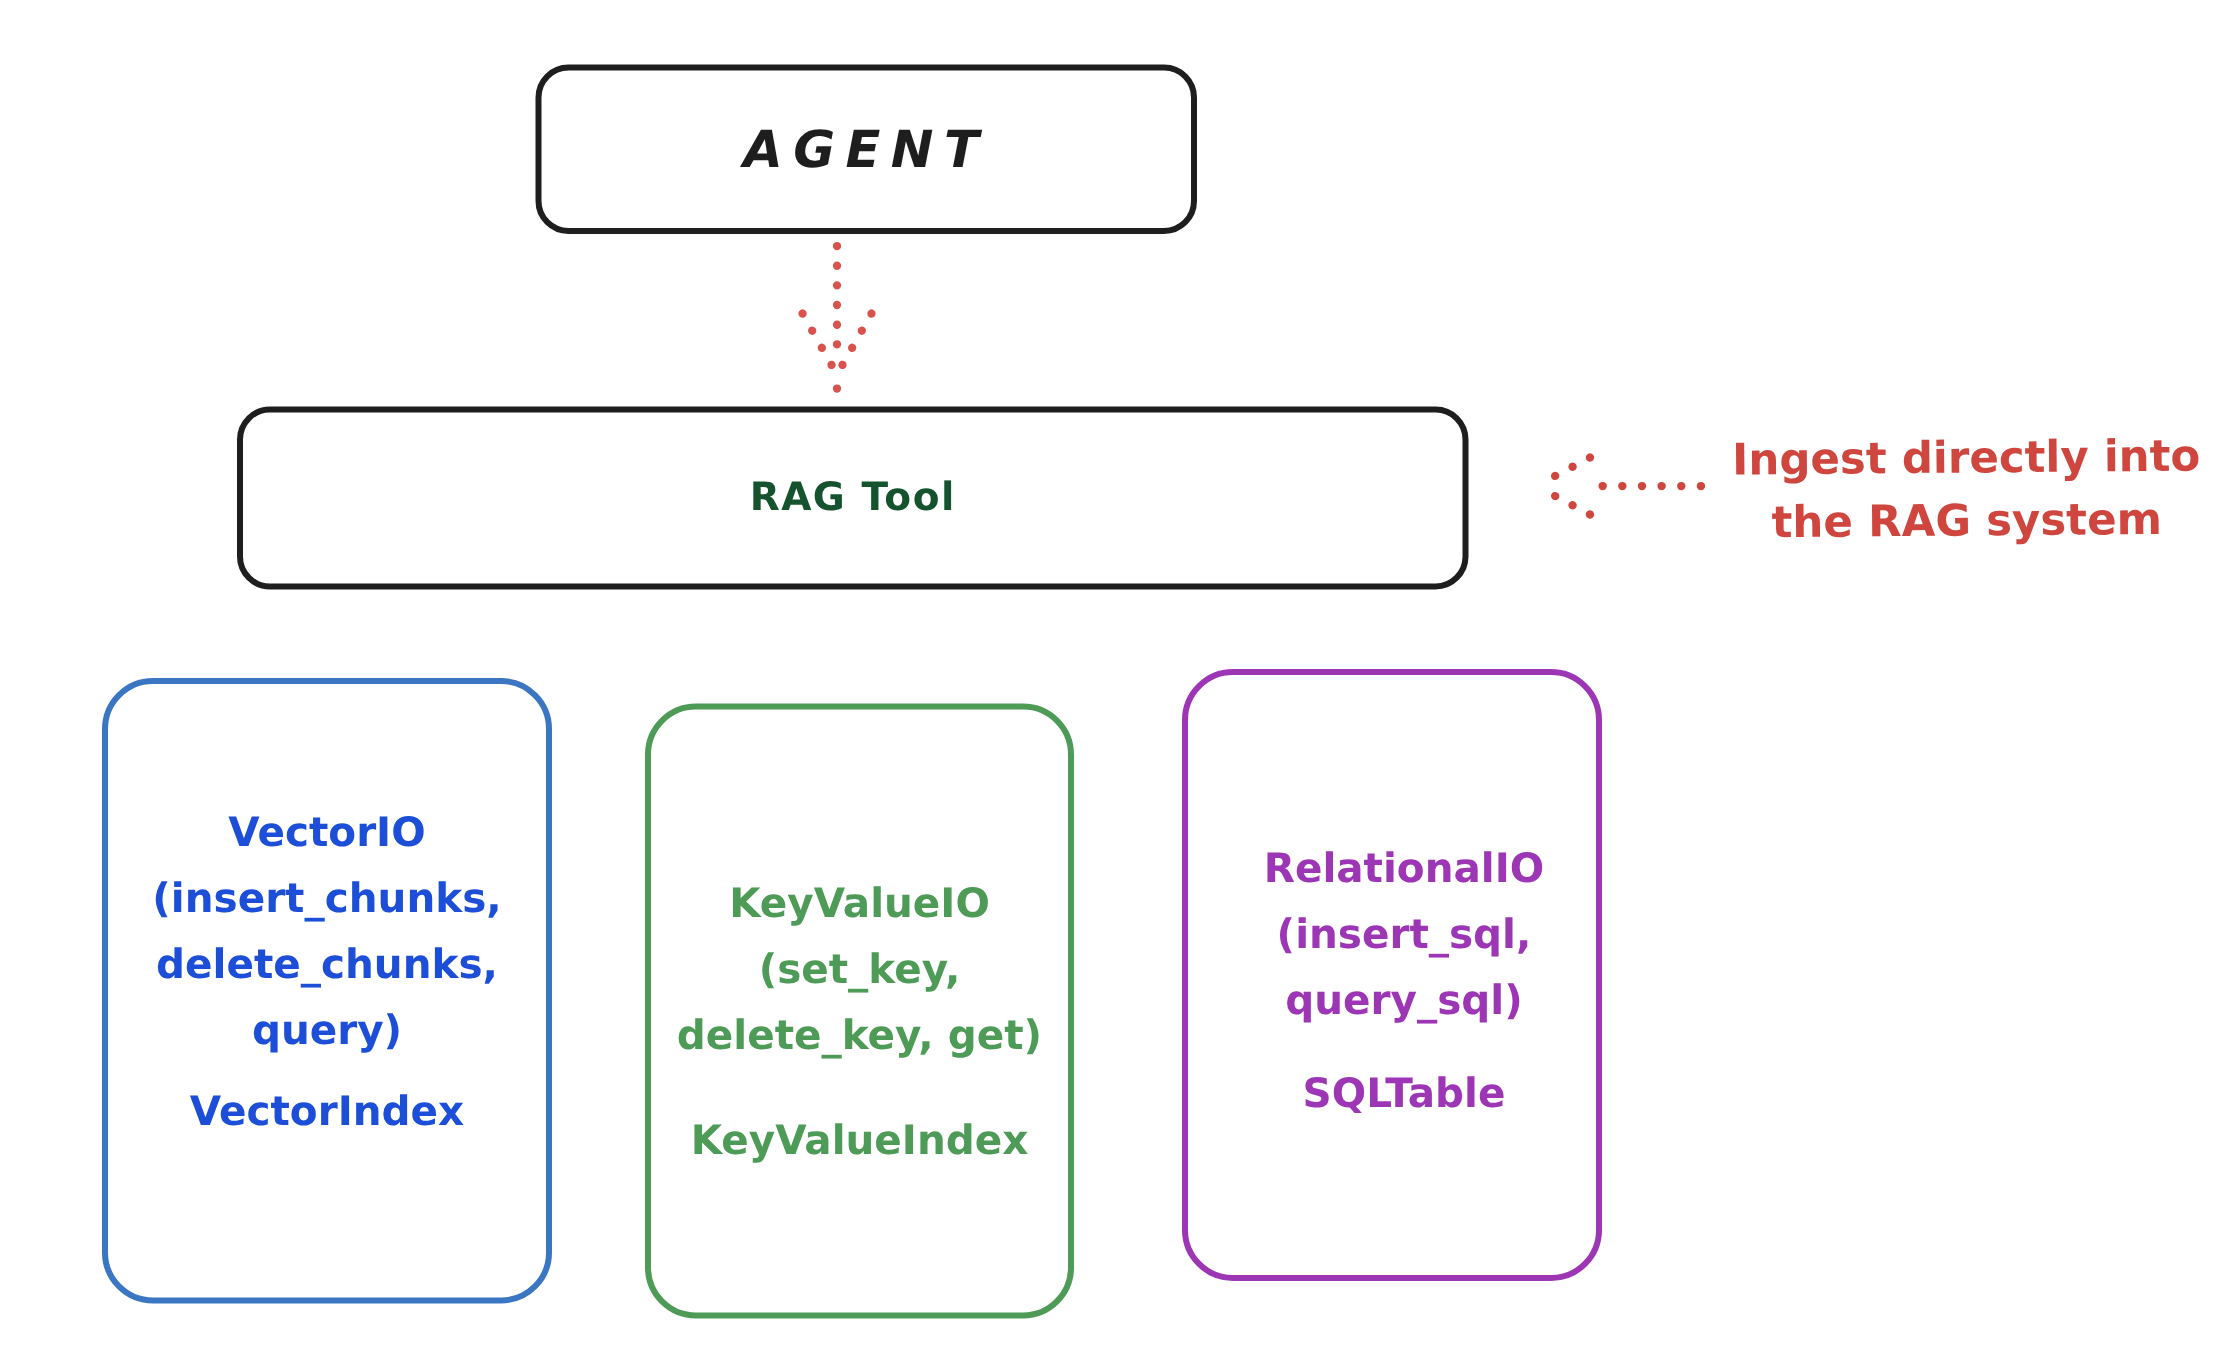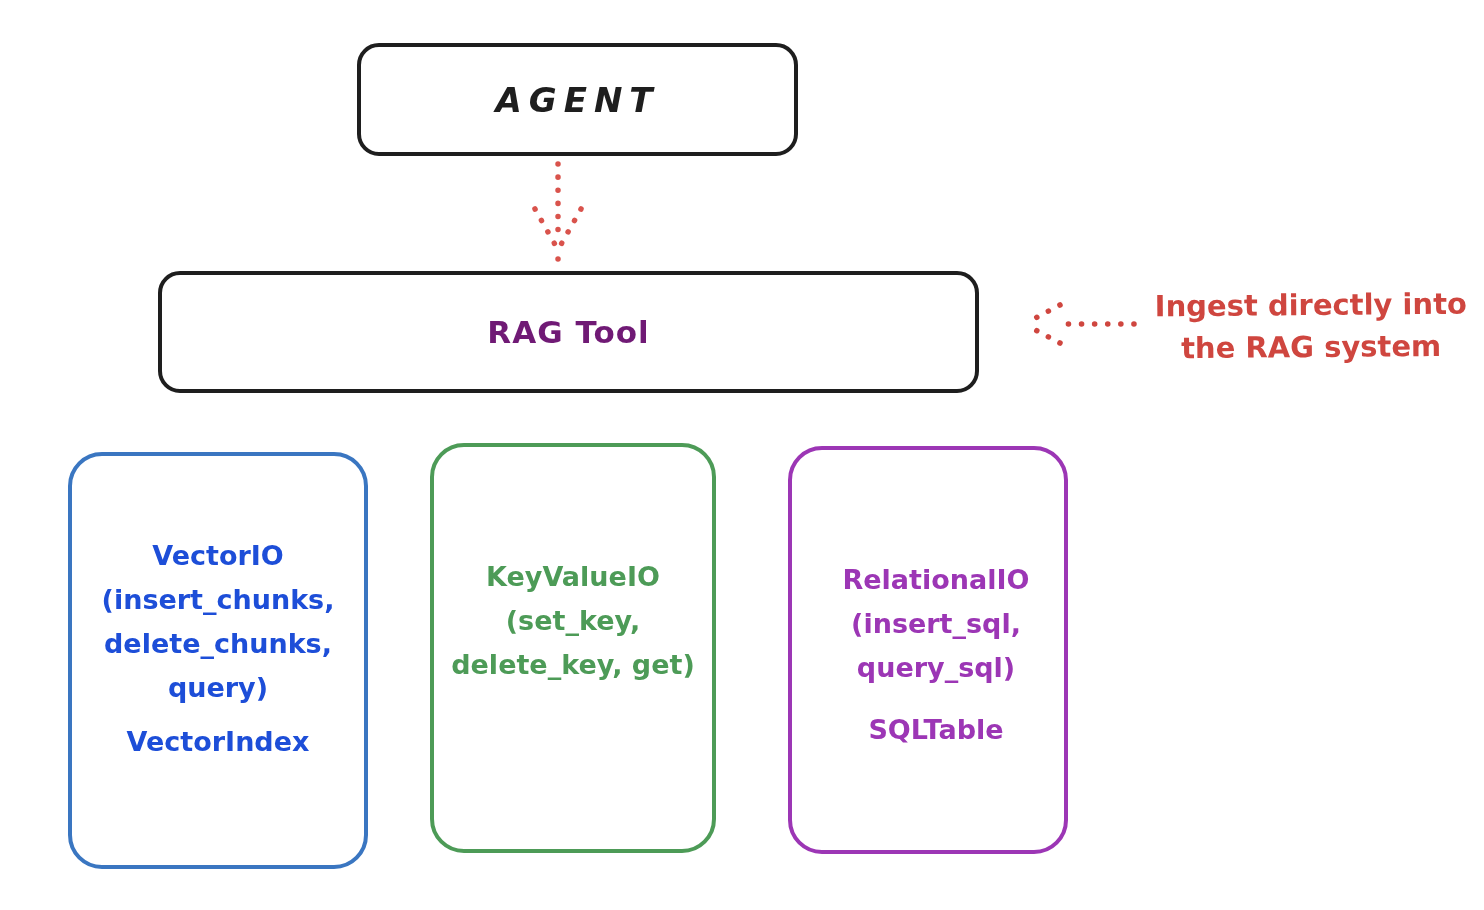--- a/index.html
+++ b/index.html
@@ -36,23 +36,23 @@
     font-weight: 700;
     font-style: italic;
     letter-spacing: 7px;
     color: #1e1e1e;
   }
   .node-rag {
     left: 158px; top: 271px;
     width: 821px; height: 122px;
   }
   .node-rag .node-label {
-    font-size: 31px;
+    font-size: 26px;
     font-weight: 600;
-    color: #701a75;
+    color: #14532d;
     letter-spacing: 1px;
   }
 
   
   .arrow-svg { position: absolute; overflow: visible; }
   .arrow-down { left: 518px; top: 160px; }
   .arrow-left { left: 1016px; top: 297px; }
   .arrow-svg path {
     fill: none;
     stroke: currentColor;
@@ -79,21 +79,21 @@
     border: 4px solid;
     border-radius: 34px;
     background: #ffffff;
     box-sizing: border-box;
     text-align: center;
     font-weight: 700;
     font-size: 27px;
     line-height: 44px;
   }
   .io-box-vector     { left: 68px;  top: 452px; width: 300px; height: 417px; padding-top: 78px; }
-  .io-box-keyvalue   { left: 430px; top: 443px; width: 286px; height: 410px; padding-top: 108px; }
+  .io-box-keyvalue   { left: 430px; top: 469px; width: 286px; height: 410px; padding-top: 108px; }
   .io-box-relational { left: 788px; top: 446px; width: 280px; height: 408px; padding-top: 108px; }
   .io-index-vector     { margin-top: 10px; }
   .io-index-keyvalue   { margin-top: 26px; }
   .io-index-relational { margin-top: 18px; }
 </style>
 </head>
 <body>
 
 <div class="stage">
 
@@ -131,20 +131,21 @@
       <div>query)</div>
       <div class="io-index-vector">VectorIndex</div>
     </div>
   </div>
 
   <div class="io-box io-box-keyvalue" style="border-color: rgb(77, 155, 87);">
     <div style="color: rgb(77, 155, 87);">
       <div>KeyValueIO</div>
       <div>(set_key,</div>
       <div>delete_key, get)</div>
+      <div class="io-index-keyvalue">KeyValueIndex</div>
     </div>
   </div>
 
   <div class="io-box io-box-relational" style="border-color: rgb(156, 54, 181); padding-left: 16px;">
     <div style="color: rgb(156, 54, 181);">
       <div>RelationalIO</div>
       <div>(insert_sql,</div>
       <div>query_sql)</div>
       <div class="io-index-relational">SQLTable</div>
     </div>

